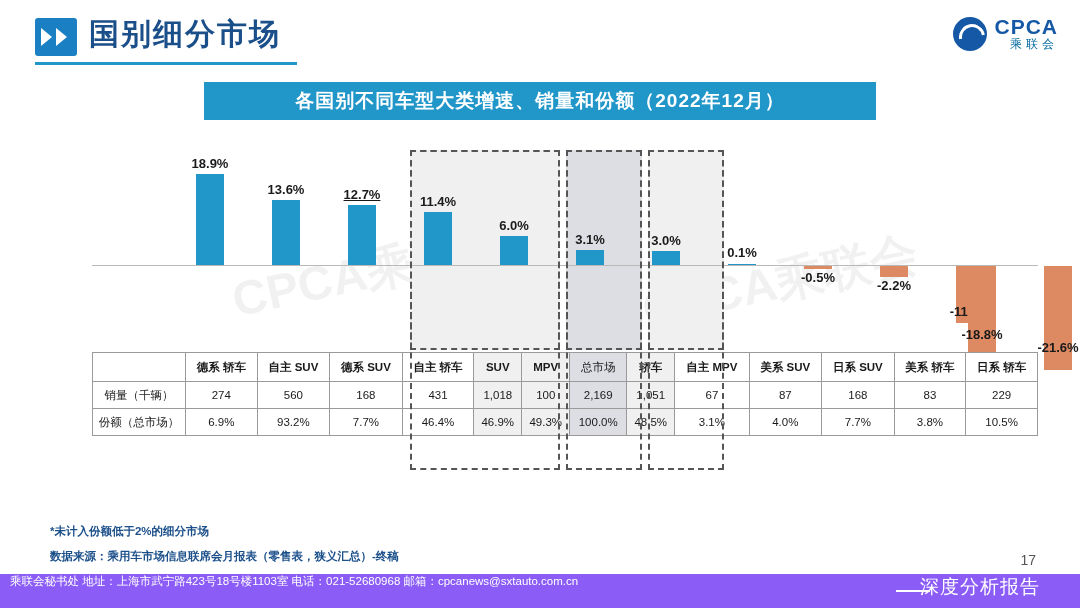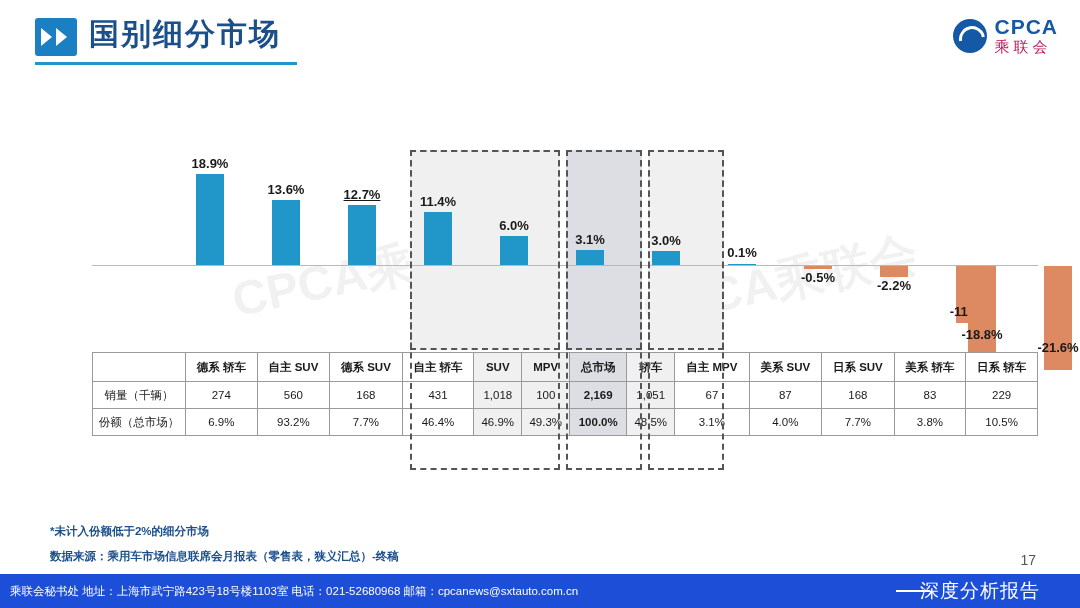--- a/index.html
+++ b/index.html
@@ -83,25 +83,25 @@
   }
   .logo-txt-main {
     font-size: 21px;
     font-weight: bold;
     color: #1558a5;
     letter-spacing: 1px;
     line-height: 1;
     text-align: center;
   }
   .logo-txt-sub {
-    font-size: 15px;
-    color: #be185d;
+    font-size: 12px;
+    color: #0369a1;
     letter-spacing: 4px;
     line-height: 1.3;
-    text-align: left;
+    text-align: right;
   }
   
   .title-bar {
     position: absolute;
     left: 204px;
     top: 82px;
     width: 672px;
     height: 38px;
     background: #2196c9;
     color: #ffffff;
@@ -196,21 +196,21 @@
     font-weight: normal;
     background: #ffffff;
   }
   .tbl .hdr td { font-weight: bold; height: 28px; }
   .tbl td.rowlabel {
     text-align: center;
     width: 92px;
     font-weight: normal;
   }
   .tbl td.hl-light { background: #f0f0f0; }
-  .tbl td.hl-dark  { background: #dcdee3; font-weight: bold; }
+  .tbl td.hl-dark  { background: #dcdee3; font-weight: normal; }
   
   .dash-overlay {
     position: absolute;
     border: 2px dashed #555;
     box-sizing: border-box;
     pointer-events: none;
   }
   
   .footnote {
     position: absolute;
@@ -219,25 +219,24 @@
     font-weight: bold;
     color: #1b4f8a;
   }
   .fn1 { top: 524px; }
   .fn2 { top: 549px; }
   
   .footer {
     position: absolute;
     left: 0; right: 0; bottom: 0;
     height: 34px;
-    background: #1d4ed8;
+    background: #8b5cf6;
     color: #ffffff;
     font-size: 11.5px;
     display: flex;
-    align-items: center;
   }
   .footer-left { margin-left: 10px; }
   .footer-right {
     position: absolute;
     right: 40px;
     font-size: 19px;
     font-weight: normal;
     letter-spacing: 1px;
   }
   .footer-tick {
@@ -274,20 +273,21 @@
 
     <div class="logo">
       <div class="logo-mark"></div>
       <div>
         <div class="logo-txt-main">CPCA</div>
         <div class="logo-txt-sub">乘联会</div>
       </div>
     </div>
   </div>
 
+  <div class="title-bar">各国别不同车型大类增速、销量和份额（2022年12月）</div>
 
   <div class="watermark wm1">CPCA乘联会</div>
   <div class="watermark wm2">CPCA乘联会</div>
 
   <div class="chart">
     <div class="bands">
       <div class="band shade-light dashed" style="left:318px; width:150px;"></div>
       <div class="band shade-dark dashed" style="left:474px; width:76px;"></div>
       <div class="band shade-light dashed" style="left:556px; width:76px;"></div>
     </div>

